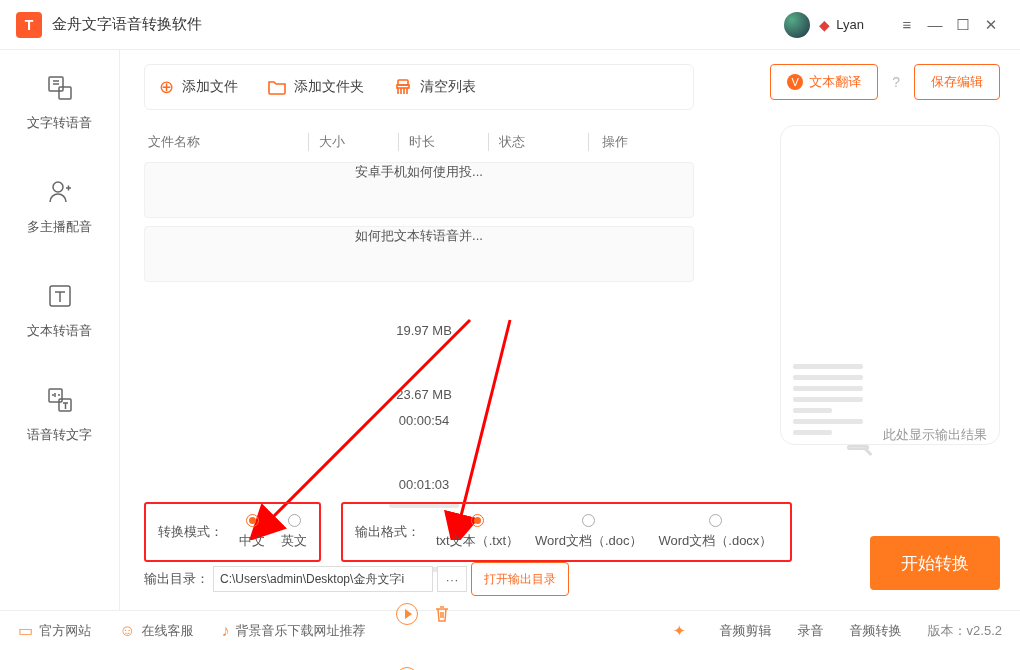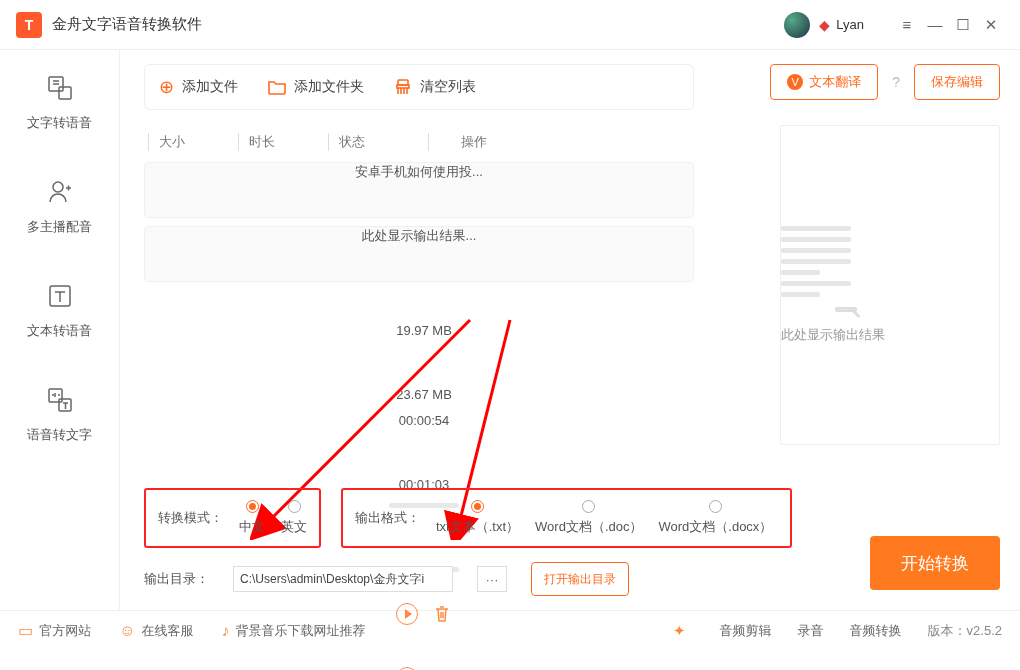--- a/index.html
+++ b/index.html
@@ -34,56 +34,56 @@
     .right-actions { position:absolute; top:14px; right:20px; display:flex; gap:14px; align-items:center; }
     .outline-btn { height:36px; padding:0 16px; border:1px solid #ff6a1f; color:#ff6a1f; border-radius:4px; display:flex; align-items:center; gap:6px; font-size:13px; background:#fff; cursor:pointer; }
     .help-ic { color:#bbb; font-size:14px; }
 
     
     .table-head { display:flex; align-items:center; height:40px; margin-top:12px; font-size:13px; color:#777; width:550px; padding:0 4px; }
     .col-name  { flex:0 0 160px; }
     .col-size  { flex:0 0 90px; border-left:1px solid #ddd; padding-left:10px; }
     .col-dur   { flex:0 0 90px; border-left:1px solid #ddd; padding-left:10px; }
     .col-stat  { flex:0 0 100px; border-left:1px solid #ddd; padding-left:10px; }
-    .col-op    { flex:1; border-left:1px solid #ddd; padding-left:32px; }
+    .col-op    { flex:1; border-left:1px solid #ddd; padding-left:13px; }
 
     .file-row { display:flex; align-items:center; height:56px; width:550px; border:1px solid #f0f0f0; border-radius:4px; padding:0 4px; margin-bottom:8px; background:#fafafa;flex-direction:column; }
     .file-row:first-of-type { background:#fff; }
     .cell { font-size:13px; color:#555; }
     .cell.name  { flex:0 0 160px; overflow:hidden; white-space:nowrap; text-overflow:ellipsis; }
     .cell.size  { flex:0 0 90px; padding-left:10px; }
     .cell.dur   { flex:0 0 90px; padding-left:10px; }
     .cell.stat  { flex:0 0 100px; padding-left:10px; }
     .progress-bar { width:70px; height:5px; border-radius:3px; background:#e8e8e8; }
     .cell.op    { flex:1; padding-left:10px; display:flex; align-items:center; gap:14px; }
     .op-icon { width:22px; height:22px; border:1.5px solid #ff8a3c; border-radius:50%; display:flex; align-items:center; justify-content:center; color:#ff8a3c; cursor:pointer; }
     .op-icon.play::after { content:""; border-left:7px solid #ff8a3c; border-top:5px solid transparent; border-bottom:5px solid transparent; margin-left:2px; }
     .op-trash { width:20px; height:20px; color:#ff8a3c; cursor:pointer; }
 
     
-    .preview { position:absolute; top:75px; right:20px; width:220px; height:320px; border:1px solid #eee; border-radius:2px; display:flex; flex-direction:column; align-items:flex-start; justify-content:center; gap:20px; color:#bbb; }
+    .preview { position:absolute; top:75px; right:20px; width:220px; height:320px; border:1px solid #eee; border-radius:14px; display:flex; flex-direction:row; align-items:flex-end; justify-content:center; gap:20px; color:#bbb; }
     .doc-skeleton { width:70px; height:80px; display:flex; flex-direction:column; gap:6px; position:relative;}
     .doc-skeleton div { height:5px; background:#e6e6e6; border-radius:2px; }
     .doc-skeleton .short{ width:55%; }
     .mag { position:absolute; right:-6px; bottom:-6px; width:22px; height:22px; border:2.5px solid #ddd; border-radius:50%; }
     .mag::after { content:""; position:absolute; width:10px; height:2.5px; background:#ddd; bottom:-4px; right:-6px; transform:rotate(45deg); }
 
     
     .arrow { position:absolute; pointer-events:none; }
 
     
     .bottom-ops { position:absolute; bottom:14px; left:24px; right:20px; }
     .opt-row { display:flex; align-items:center; gap:20px; }
     .box-red { border:2px solid #f22; border-radius:3px; padding:10px 12px; display:flex; align-items:center; gap:16px; font-size:13px; color:#555; }
     .box-red.wide { padding:10px 18px 10px 12px; }
     .radio { display:flex; align-items:center; gap:5px;flex-direction:column; }
     .radio .dot { width:13px; height:13px; border:1.5px solid #aaa; border-radius:50%; display:inline-block; position:relative; }
     .radio.sel .dot { border-color:#ff6a1f; }
     .radio.sel .dot::after { content:""; position:absolute; inset:2px; background:#ff6a1f; border-radius:50%; }
-    .out-row { margin-top:14px; display:flex; align-items:center; gap:24px; font-size:13px; color:#555; }
+    .out-row { display:flex; align-items:center; gap:4px; font-size:13px; color:#555; }
     .path-input { width:220px; height:26px; border:1px solid #ddd; font-size:12px; color:#444; padding:0 6px; background:#fff; }
     .dots-btn { width:30px; height:26px; border:1px solid #ddd; background:#fff; font-size:13px; color:#666; cursor:pointer; }
 
     .convert-btn { position:absolute; right:20px; bottom:20px; width:130px; height:54px; background:#ff7a1f; color:#fff; font-size:17px; border:none; border-radius:4px; cursor:pointer; }
 
     
     .footer { height:40px; border-top:1px solid #eee; display:flex; align-items:center; padding:0 18px; font-size:13px; color:#666; position:absolute; bottom:14px; left:0; right:0; }
     body > .footer { position:static; }
     .foot-item { display:flex; align-items:center; gap:6px; margin-right:28px; cursor:pointer; }
     .foot-item .fic{ color:#ff8a3c; font-size:16px; }
@@ -186,20 +186,21 @@
         <span style="width:16px;height:16px;border-radius:50%;background:#ff6a1f;color:#fff;display:flex;align-items:center;justify-content:center;font-size:11px;">V</span>
         <span>文本翻译</span>
       </div>
       <span class="help-ic">?</span>
       <div class="outline-btn">
         <span>保存编辑</span>
       </div>
     </div>
 
     <div class="table-head">
+      <div class="col-name">文件名称</div>
       <div class="col-size">大小</div>
       <div class="col-dur">时长</div>
       <div class="col-stat">状态</div>
       <div class="col-op">操作</div>
     </div>
 
     <div class="file-row">
       <div class="cell name">安卓手机如何使用投...</div>
       <div class="cell size">19.97 MB</div>
       <div class="cell dur">00:00:54</div>
@@ -209,21 +210,21 @@
       <div class="cell op">
         <div class="op-icon play"></div>
         <div class="op-trash">
           <svg width="20" height="20" viewBox="0 0 20 20">
               <path d="M4 5h12M8 3h4M6 5l1 12h6l1-12M9 8v6M11 8v6" fill="none" stroke="#ff8a3c" stroke-width="1.5"></path>
             </svg>
         </div>
       </div>
     </div>
     <div class="file-row">
-      <div class="cell name">此处显示输出结果...</div>
+      <div class="cell name">如何把文本转语音并...</div>
       <div class="cell size">23.67 MB</div>
       <div class="cell dur">00:01:03</div>
       <div class="cell stat">
           <div class="progress-bar"></div>
         </div>
       <div class="cell op">
         <div class="op-icon play"></div>
         <div class="op-trash">
           <svg width="20" height="20" viewBox="0 0 20 20">
               <path d="M4 5h12M8 3h4M6 5l1 12h6l1-12M9 8v6M11 8v6" fill="none" stroke="#ff8a3c" stroke-width="1.5"></path>

